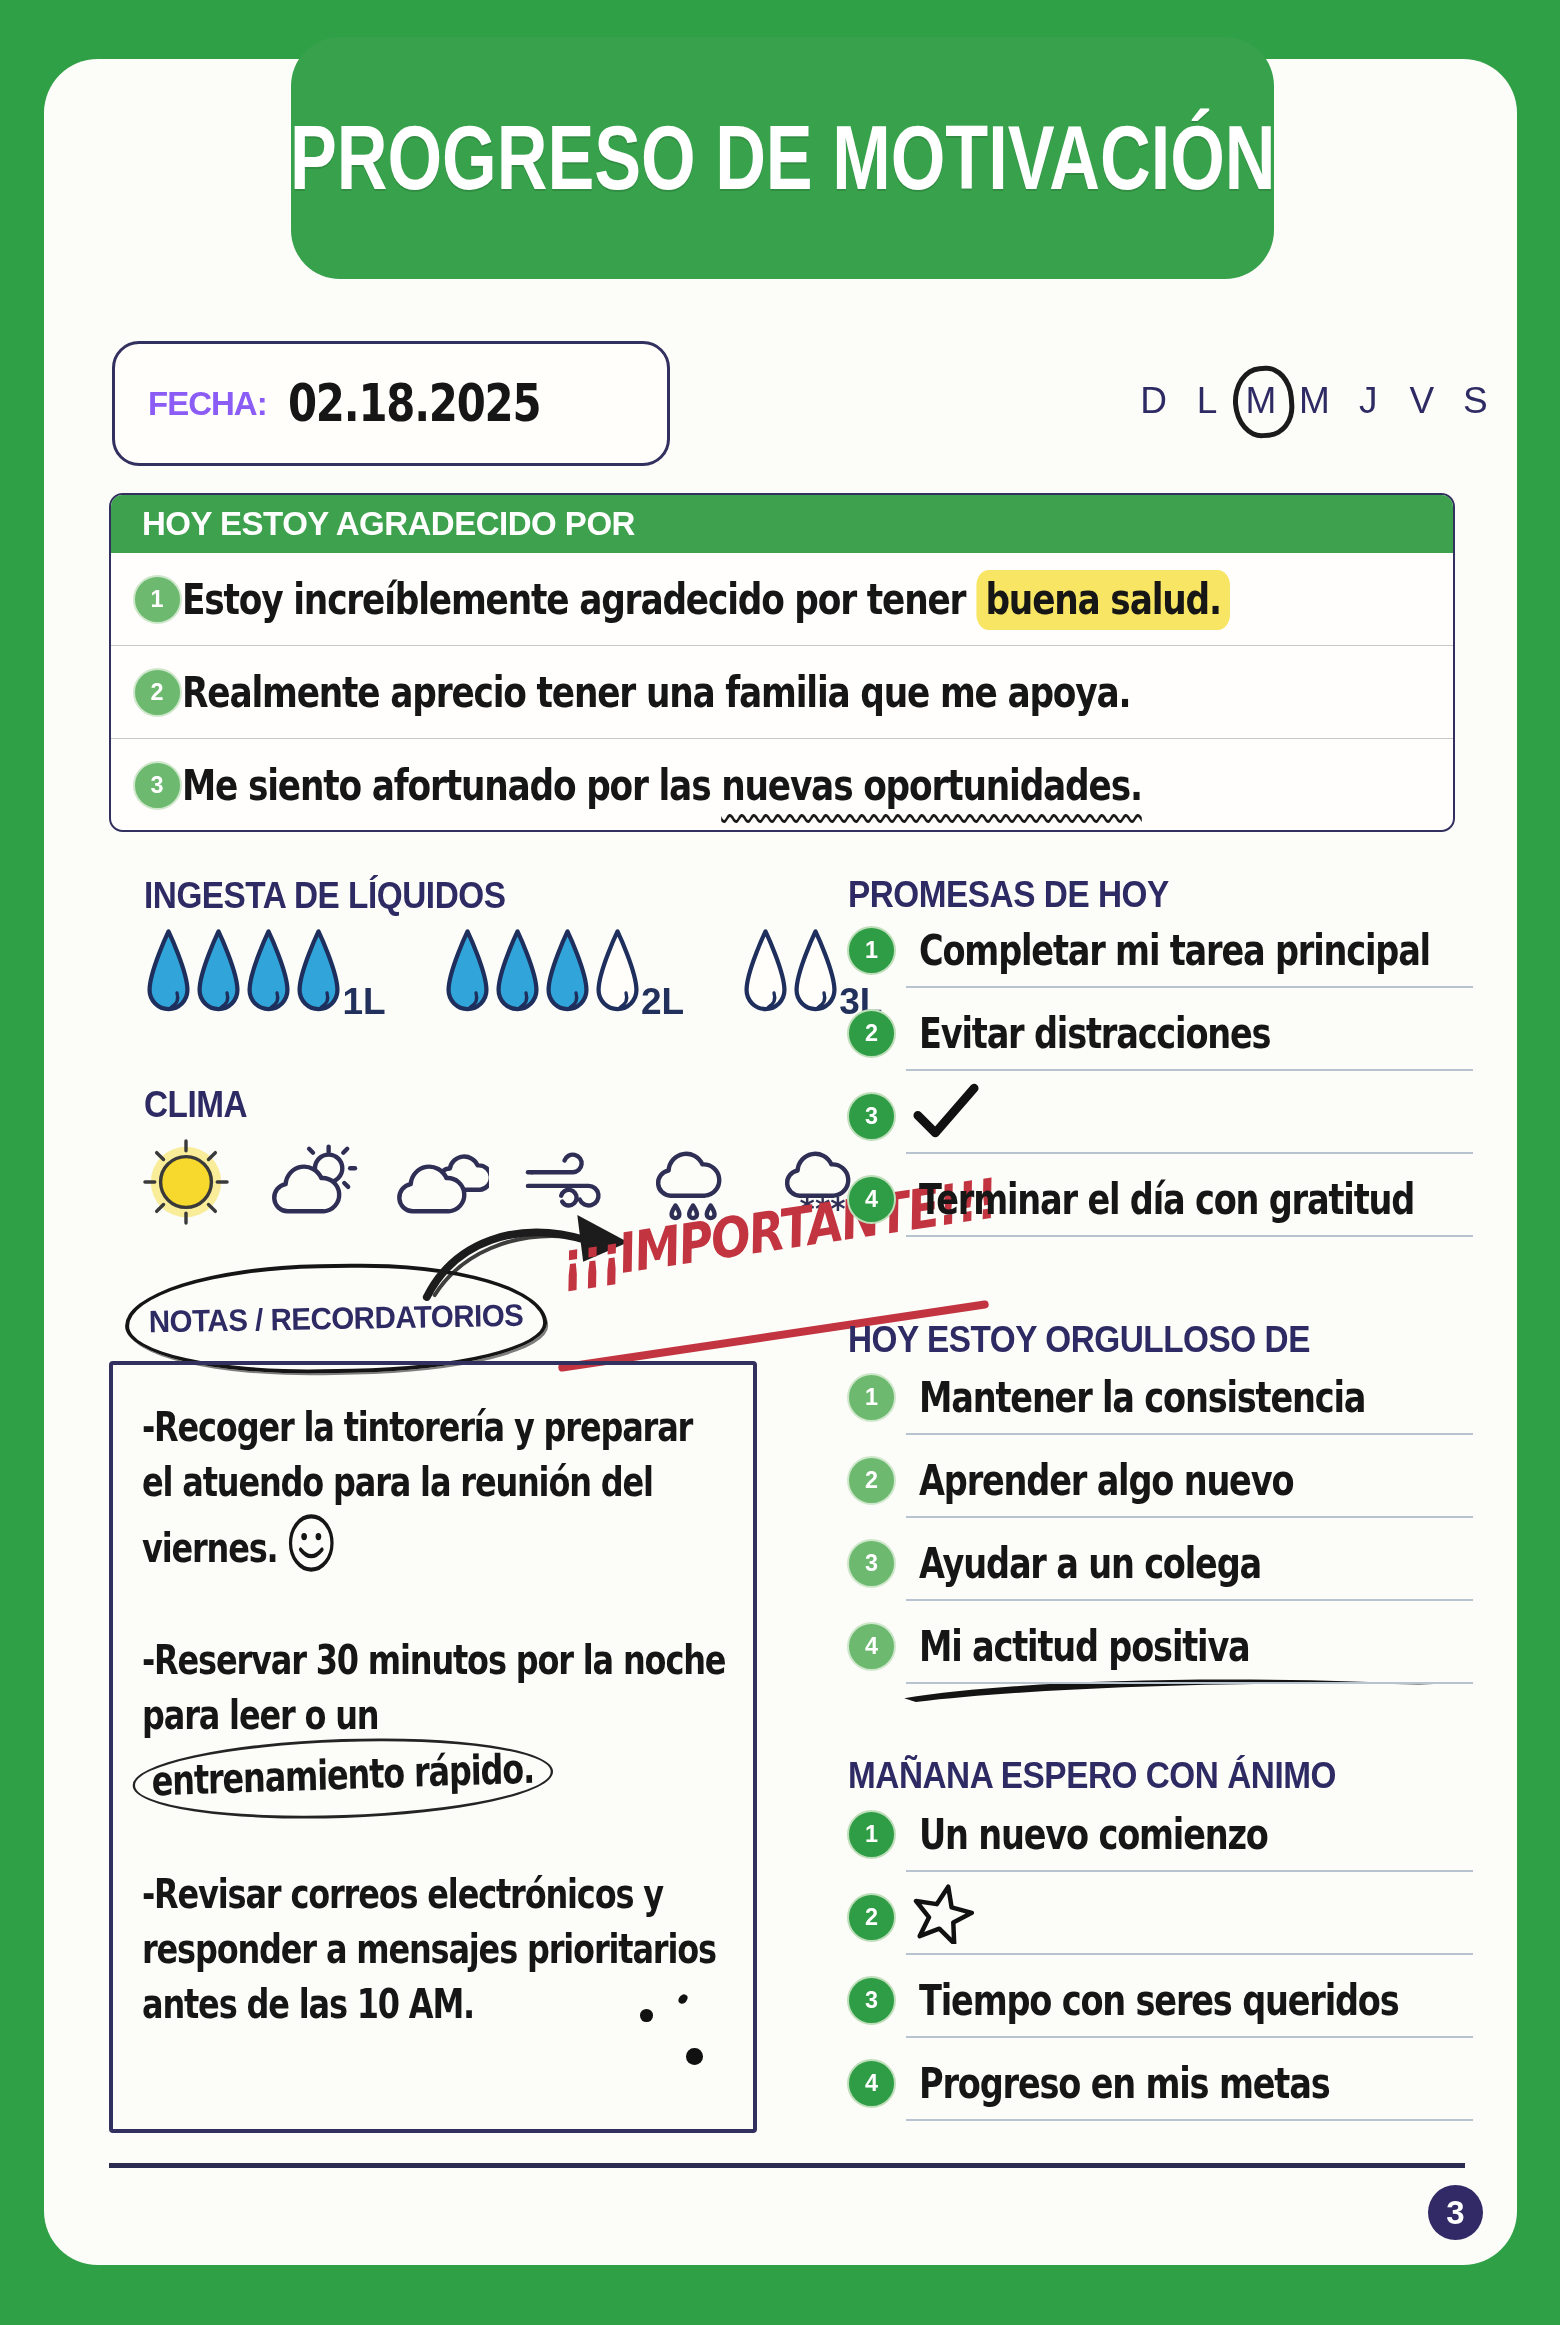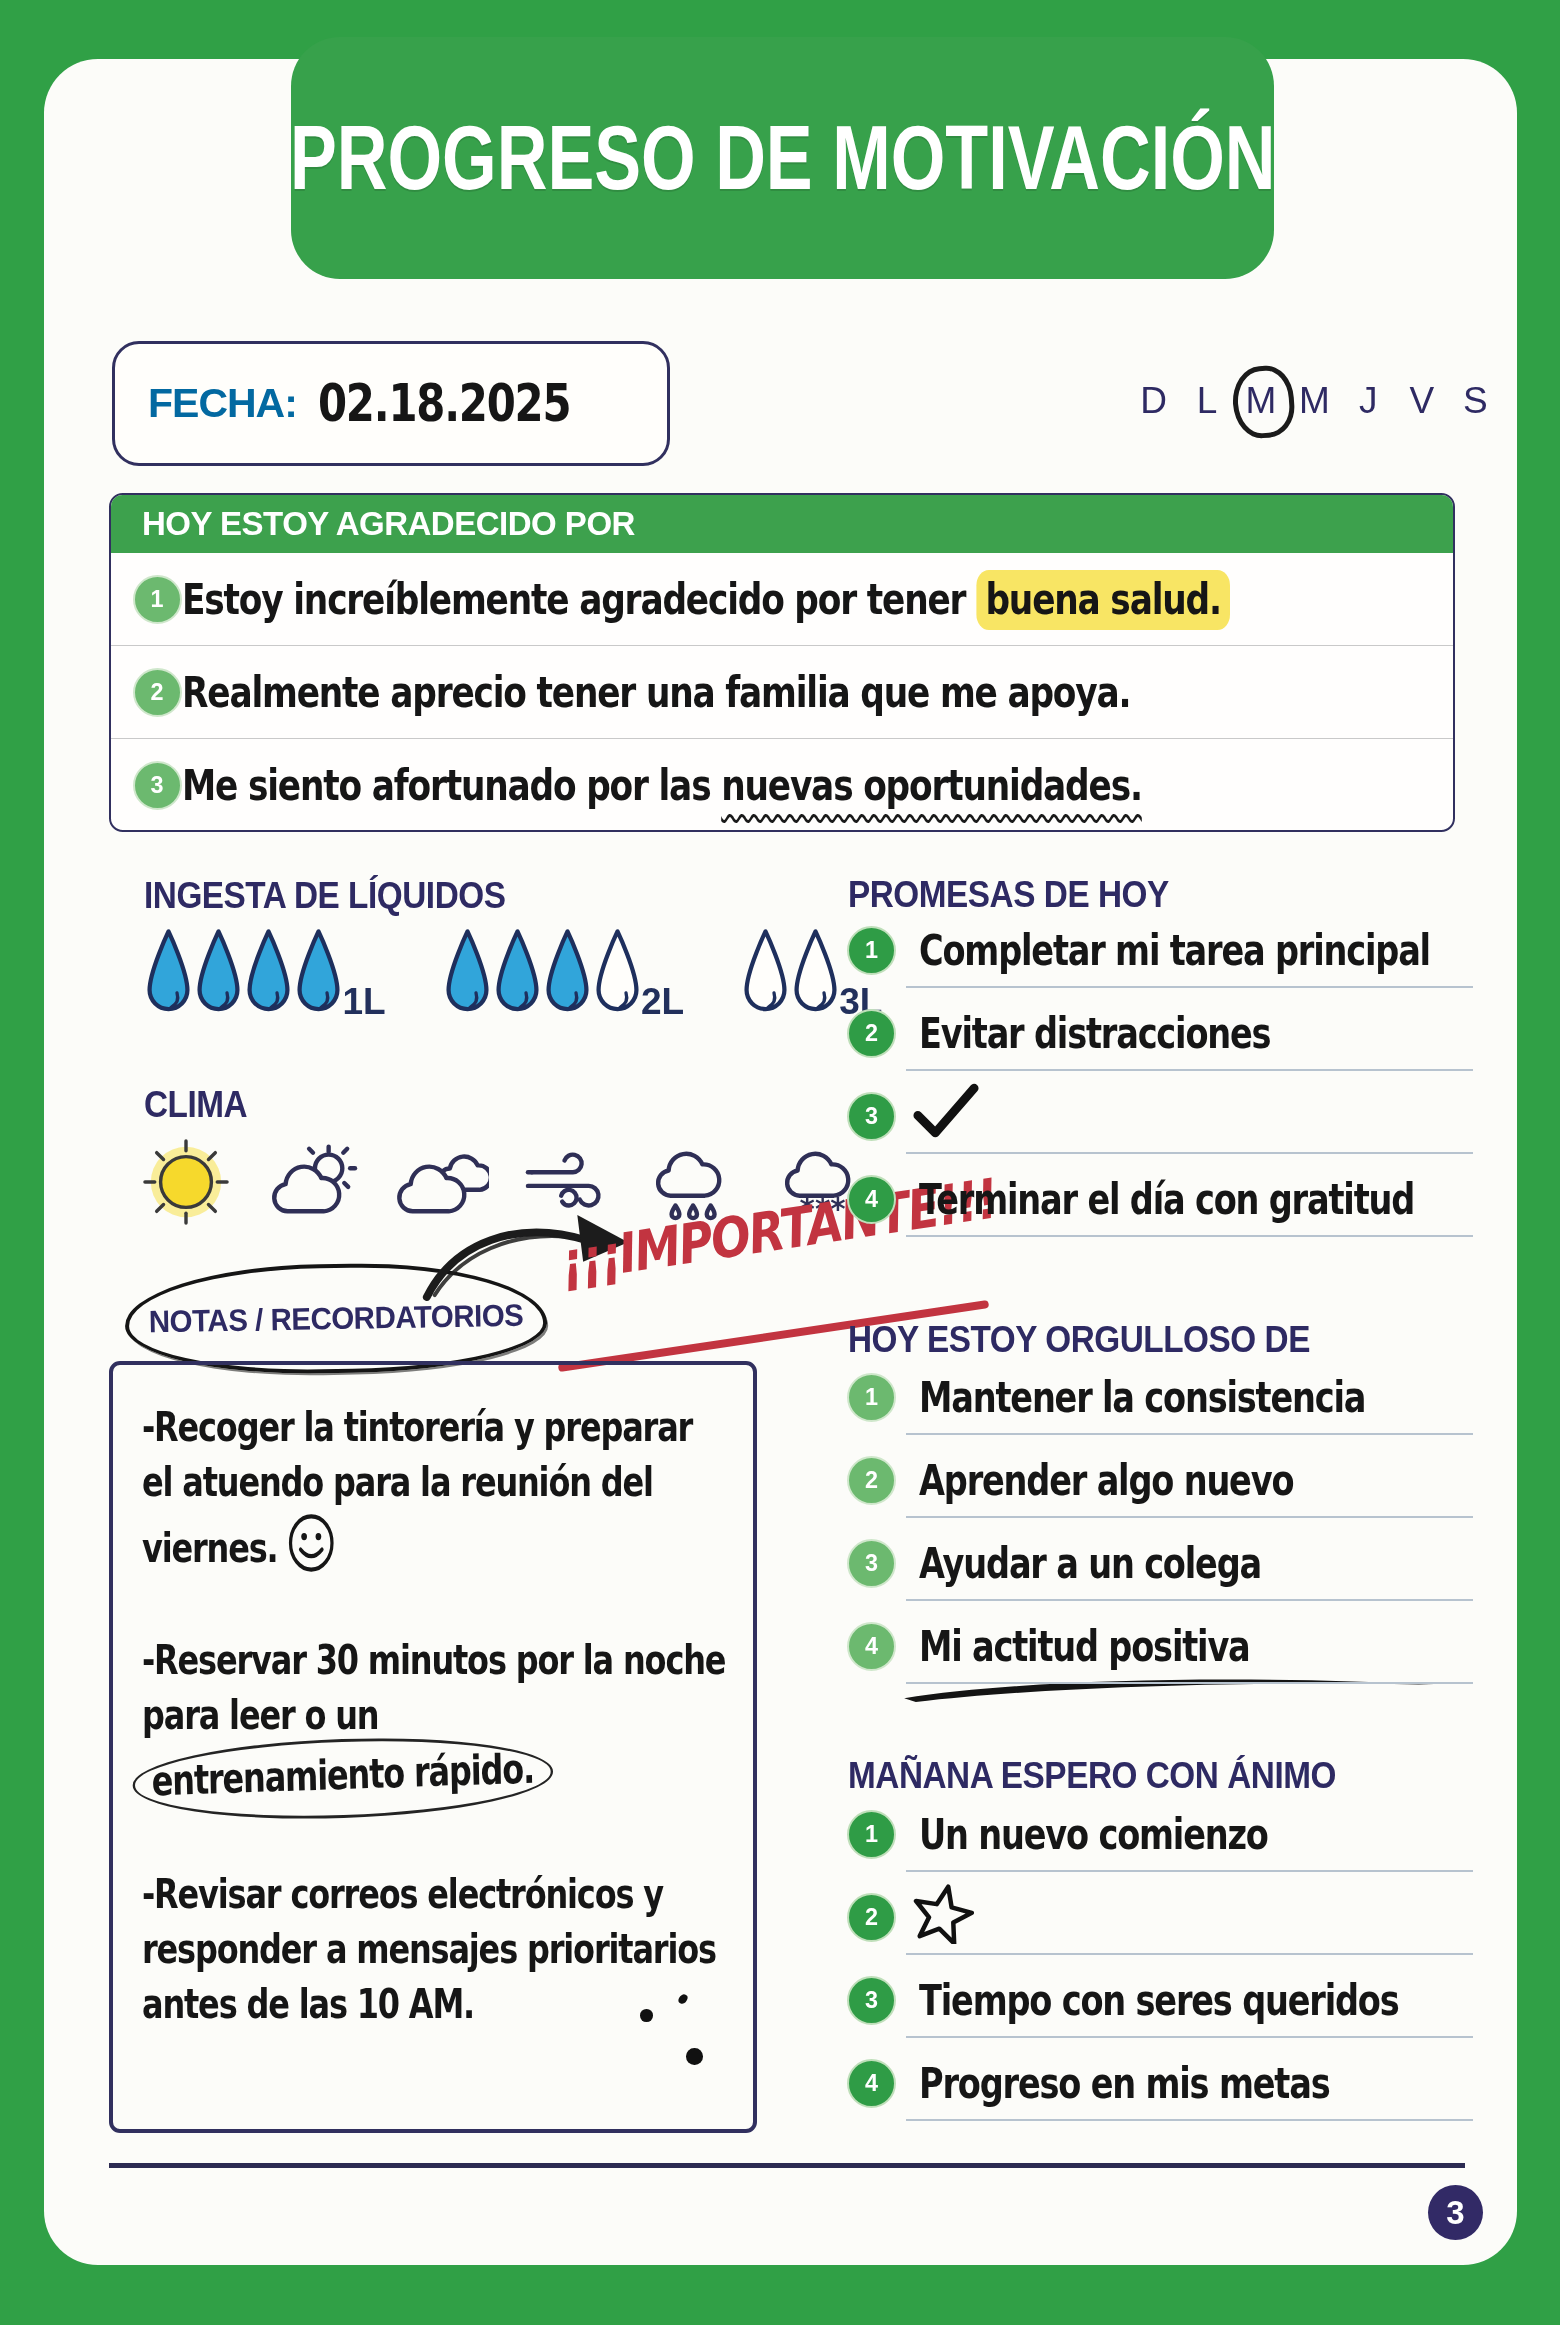--- a/index.html
+++ b/index.html
@@ -8,21 +8,21 @@
   .panel{position:absolute;left:44px;top:59px;width:1473px;height:2206px;
          background:#fcfcf9;border-radius:54px;}
   
   .title-box{position:absolute;left:291px;top:37px;width:983px;height:242px;
              background:#37a14b;border-radius:49px;display:flex;align-items:center;justify-content:center;}
   .title-text{color:#ffffff;font-weight:bold;font-size:90px;letter-spacing:0px;white-space:nowrap;
               transform:scaleX(.78);text-shadow:0 2px 0 rgba(0,0,0,.12);}
   
   .fecha-box{position:absolute;left:112px;top:341px;width:558px;height:125px;background:#fffefb;
              border:3.9px solid #31305f;border-radius:27px;display:flex;align-items:center;padding-left:33px;box-sizing:border-box;}
-  .fecha-label{color:#0369a1;font-weight:bold;font-size:41px;letter-spacing:-1px;text-align:right;}
+  .fecha-label{color:#8b5cf6;font-weight:bold;font-size:33px;letter-spacing:-1px;text-align:right;}
   .fecha-value{font-family:"DejaVu Sans",sans-serif;font-weight:bold;font-size:51px;color:#141414;
                margin-left:21.5px;transform:scaleX(.82);transform-origin:0 60%;letter-spacing:-2px;}
   .weekdays{position:absolute;left:1133px;top:380px;width:363px;display:flex;justify-content:space-between;
             font-size:37px;color:#2e2a63;font-weight:500;}
   .wd{position:relative;width:41px;text-align:center;}
   .wd.circled::before{content:"";position:absolute;left:-7.8px;top:-13.7px;width:51px;height:62px;
             border:5.9px solid #1b1b1b;border-radius:52% 48% 50% 50%/56% 52% 48% 55%;transform:rotate(-4deg);}
   
   .grat-card{position:absolute;left:109px;top:493px;width:1346px;height:339px;background:#fffefd;
              border:2.9px solid #31305f;border-radius:13.7px;overflow:hidden;box-sizing:border-box;}
@@ -61,21 +61,21 @@
               transform:rotate(-1deg);background:transparent;box-shadow:2px 2.9px 0 -1px rgba(20,20,20,.55);}
   .notas-label{color:#2e2a63;font-weight:bold;font-size:31px;letter-spacing:-0.5px;white-space:nowrap;transform:scaleX(.95);}
   .arrow-svg{position:absolute;left:419px;top:1209px;}
   .importante{position:absolute;left:561px;top:1231px;color:#c23440;font-family:"DejaVu Sans",sans-serif;
               font-weight:bold;font-style:italic;font-size:55px;letter-spacing:-2px;white-space:nowrap;
               transform:rotate(-8.5deg) scaleX(.85);transform-origin:0 50%;}
   .importante-line{position:absolute;left:556px;top:1332px;width:435px;height:7.8px;background:#c23440;
               border-radius:3.9px;transform:rotate(-8.5deg);}
   
   .notes-box{position:absolute;left:109px;top:1361px;width:648px;height:772px;border:4.4px solid #31305f;
-             border-radius:11px;box-sizing:border-box;padding:35px 23.4px 0 29px;}
+             border-radius:4px;box-sizing:border-box;padding:35px 23.4px 0 29px;}
   .squish-n{transform:scaleX(.78);transform-origin:0 0;width:128%;}
   .note-item{font-size:41px;line-height:1.34;margin-bottom:57px;}
   .circled-note{display:inline-block;border:3.9px solid #242424;border-radius:50%;padding:5.9px 21.5px 11.7px;
                 margin:-3.9px 0 -7.8px -11.7px;transform:rotate(-1.5deg);}
   .smiley{vertical-align:-13.7px;margin-left:9.8px;}
   .ink{position:absolute;background:#111;border-radius:50%;}
   
   .todo-list{position:absolute;left:847px;width:626px;}
   .todo-item{position:relative;height:83px;display:flex;align-items:center;}
   .todo-underline{position:absolute;left:59px;right:0;bottom:3.9px;height:2.4px;background:#b7c3cf;}

